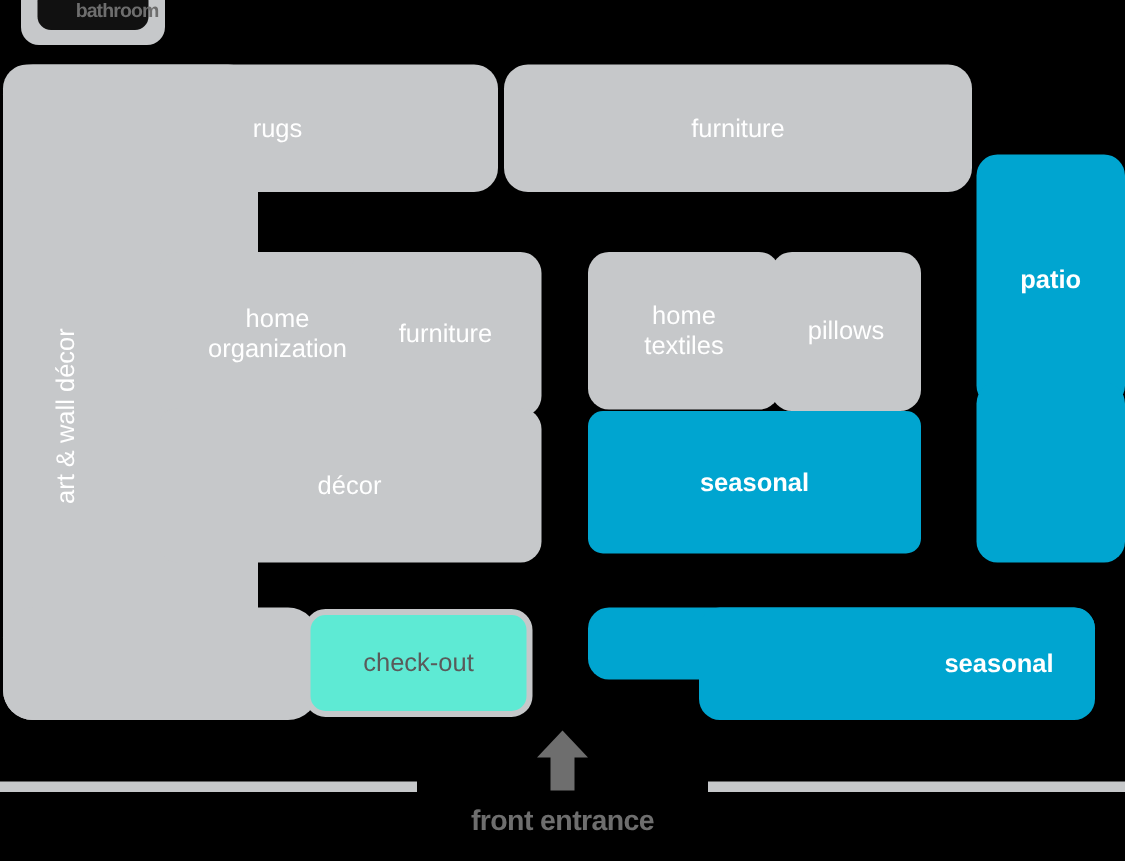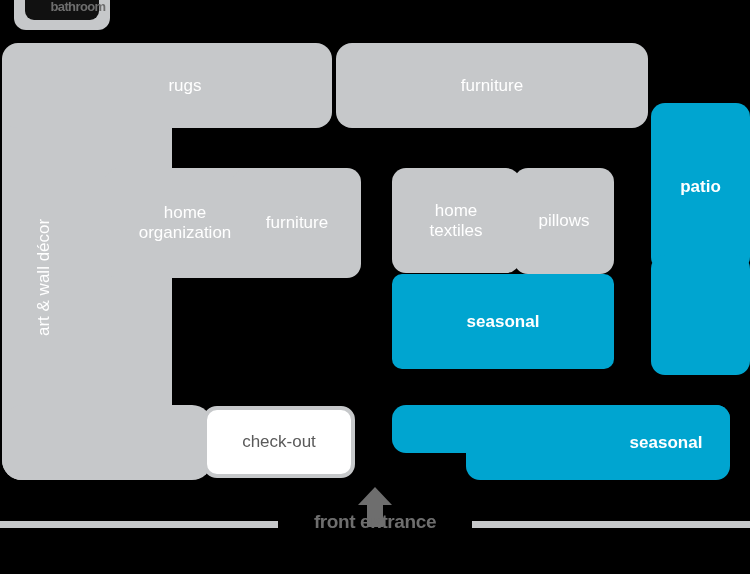--- a/index.html
+++ b/index.html
@@ -24,21 +24,21 @@
     align-items: center;
     justify-content: center;
     color: #ffffff;
     font-size: 17px;
     line-height: 1.15;
     text-align: center;
     white-space: pre-line;
   }
   .gray   { background: #c6c8ca; }
   .cyan   { background: #00a5d0; }
-  .white  { background: #ffffff; color: #5a5a5a; }
+  .white  { background: #5eead4; color: #5a5a5a; }
   .bold   { font-weight: bold; }
   .r10 { border-radius: 10px; }
   .r14 { border-radius: 14px; }
   .r16 { border-radius: 16px; }
   .r20 { border-radius: 20px; }
 
   
   #badge-outer {
     position: absolute;
     left: 14px; top: -14px;
@@ -96,21 +96,21 @@
   }
 
   .wallseg {
     position: absolute;
     background: #c6c8ca;
     height: 7px;
   }
 
   #front-entrance-label {
     position: absolute;
-    left: 0; top: 511px;
+    left: 0; top: 537px;
     width: 750px;
     text-align: center;
     color: #6e6e6e;
     font-size: 19px;
     font-weight: bold;
     letter-spacing: -0.4px;
   }
 </style>
 </head>
 <body>
@@ -139,20 +139,23 @@
 
   <div class="zone gray r14" style="left:105px; top:168px; width:160px; height:110px;">
     <span>home
 organization</span>
   </div>
 
   <div class="zone gray r14" style="left:233px; top:168px; width:128px; height:110px;">
     <span>furniture</span>
   </div>
 
+  <div class="zone gray r14" style="left:105px; top:272px; width:256px; height:103px;">
+    <span>décor</span>
+  </div>
 
   <div class="zone gray r14" style="left:392px; top:168px; width:128px; height:105px;">
     <span>home
 textiles</span>
   </div>
 
   <div class="zone gray r14" style="left:514px; top:168px; width:100px; height:106px;">
     <span>pillows</span>
   </div>
 

